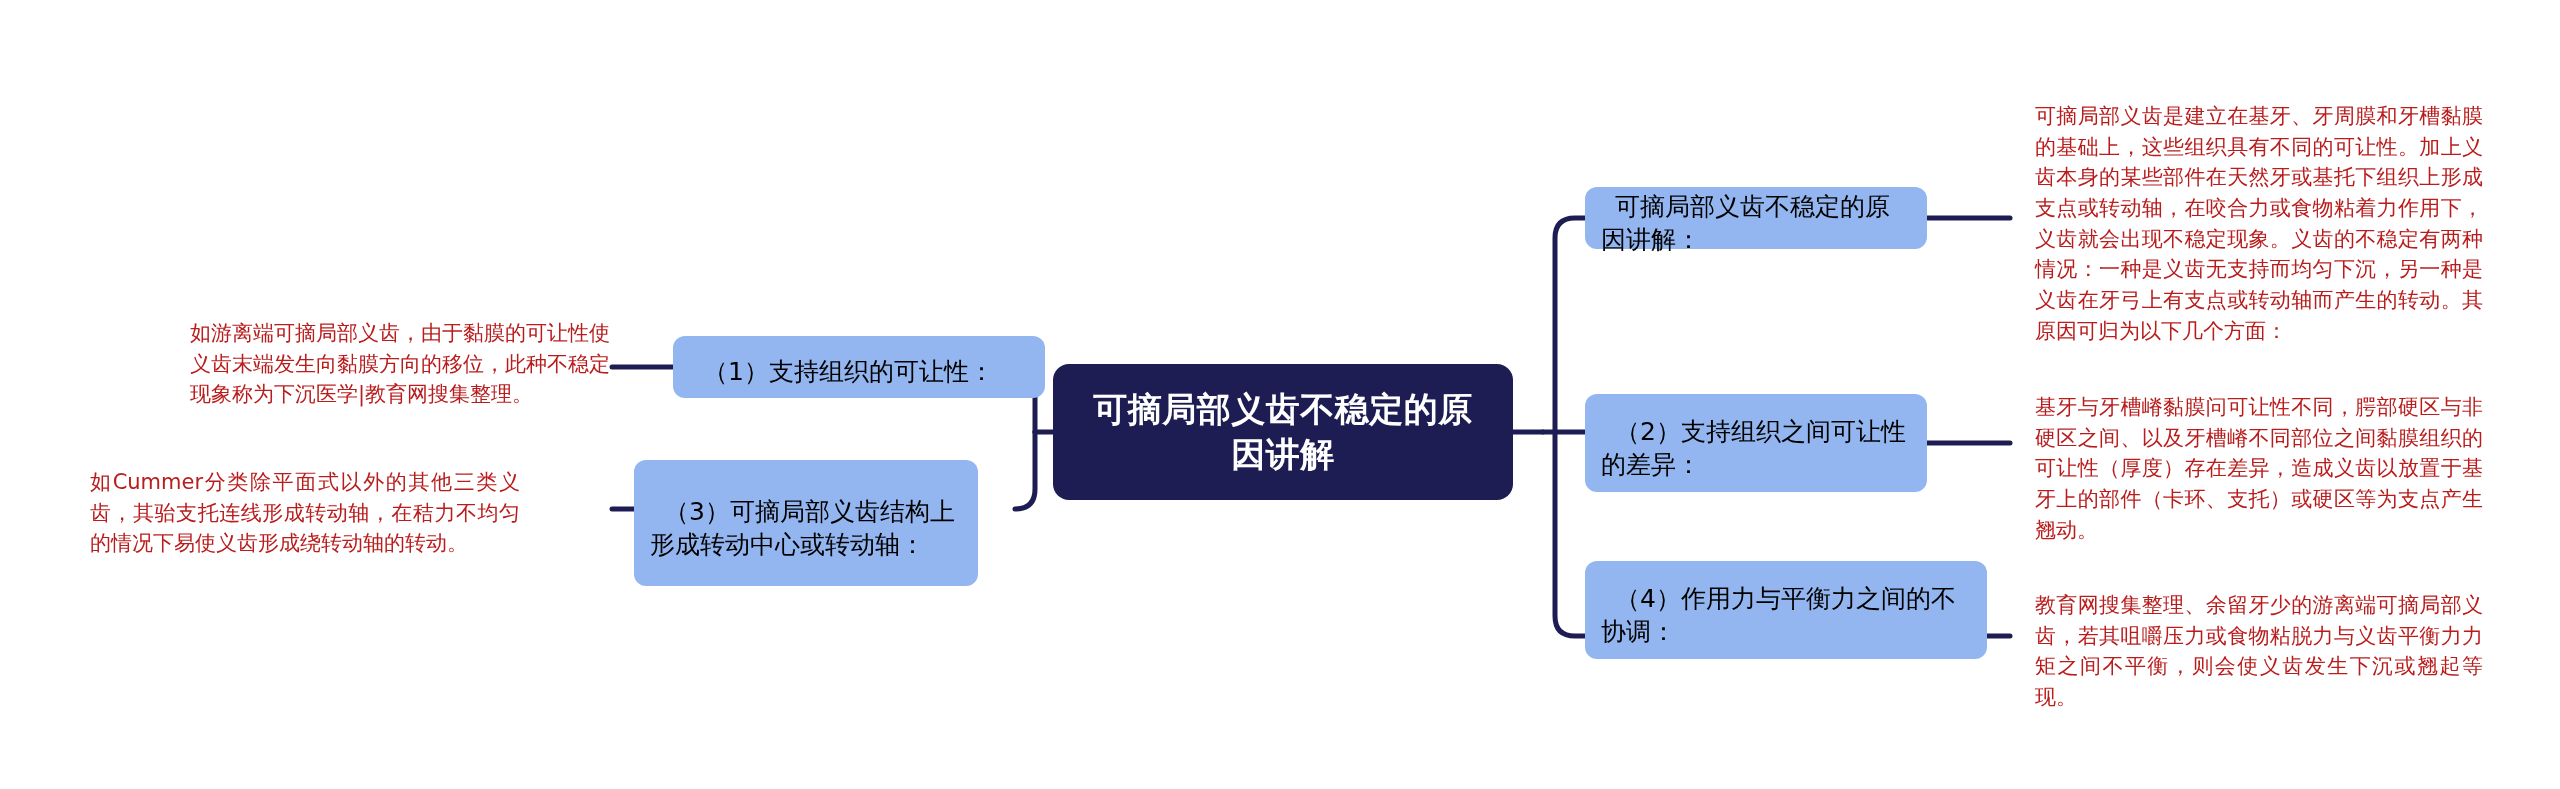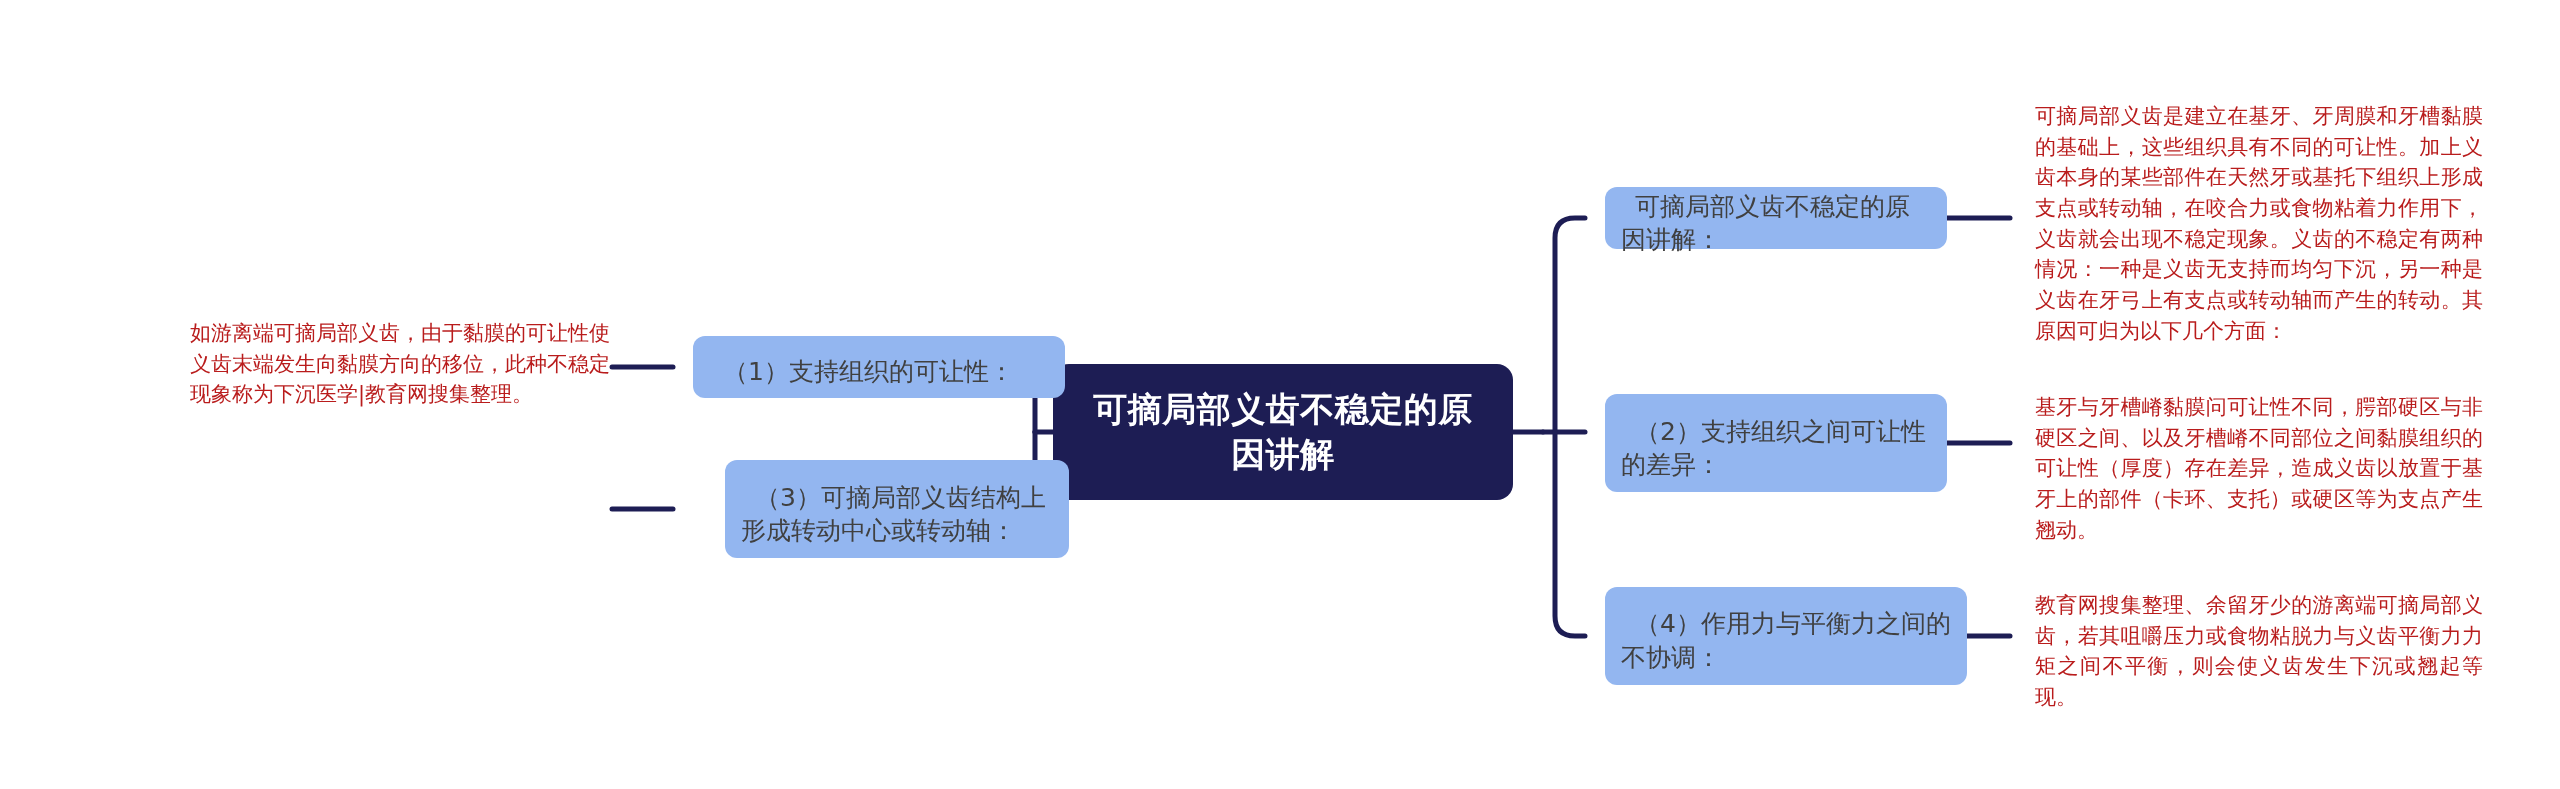--- a/index.html
+++ b/index.html
@@ -27,44 +27,44 @@
     font-size:34px;line-height:1.32;
     padding:6px 26px;
     letter-spacing:0.5px;
     font-weight:bold;
   }
 
   
   .branch-node{
     background:#93b6f0;
     border-radius:12px;
-    color:#404040;
+    color:#000000;
     font-size:25px;
     line-height:1.34;
     padding:21px 16px 11px 16px;
-    display:flex;align-items:center;margin-left:20px;
+    display:flex;align-items:center;
   }
   .branch-node .txt{display:block;width:100%;text-indent:14px;}
 
   
   .leaf-text{
     position:absolute;
     color:#b91c1c;
     font-size:21px;
     line-height:1.46;
     text-align:justify;
     box-sizing:border-box;
   }
 
   
   #branch-r1{left:1585px;top:187px;width:342px;height:62px;}
   #branch-r2{left:1585px;top:394px;width:342px;height:98px;}
-  #branch-r3{left:1585px;top:587px;width:362px;height:98px;align-items:flex-end;}
+  #branch-r3{left:1585px;top:561px;width:402px;height:98px;}
   #branch-left-1{left:673px;top:336px;width:372px;height:62px;}
-  #branch-left-2{left:705px;top:460px;width:344px;height:98px;}
+  #branch-left-2{left:634px;top:460px;width:344px;height:126px;}
 
   #leaf-left-1{left:190px;top:318px;width:420px;}
   #leaf-left-2{left:90px;top:467px;width:430px;}
   #leaf-right-1{left:2035px;top:101px;width:448px;}
   #leaf-right-2{left:2035px;top:392px;width:448px;}
   #leaf-right-3{left:2035px;top:590px;width:448px;}
 </style>
 </head>
 <body>
 
@@ -112,20 +112,21 @@
   <div class="node branch-node" id="branch-left-1">
     <span class="txt">（1）支持组织的可让性：</span>
   </div>
 
   <div class="node branch-node" id="branch-left-2">
     <span class="txt">（3）可摘局部义齿结构上形成转动中心或转动轴：</span>
   </div>
 
   <div class="leaf-text" id="leaf-left-1">如游离端可摘局部义齿，由于黏膜的可让性使义齿末端发生向黏膜方向的移位，此种不稳定现象称为下沉医学|教育网搜集整理。</div>
 
+  <div class="leaf-text" id="leaf-left-2">如Cummer分类除平面式以外的其他三类义齿，其骀支托连线形成转动轴，在秸力不均匀的情况下易使义齿形成绕转动轴的转动。</div>
 
   <div class="leaf-text" id="leaf-right-1">可摘局部义齿是建立在基牙、牙周膜和牙槽黏膜的基础上，这些组织具有不同的可让性。加上义齿本身的某些部件在天然牙或基托下组织上形成支点或转动轴，在咬合力或食物粘着力作用下，义齿就会出现不稳定现象。义齿的不稳定有两种情况：一种是义齿无支持而均匀下沉，另一种是义齿在牙弓上有支点或转动轴而产生的转动。其原因可归为以下几个方面：</div>
 
   <div class="leaf-text" id="leaf-right-2">基牙与牙槽嵴黏膜问可让性不同，腭部硬区与非硬区之间、以及牙槽嵴不同部位之间黏膜组织的可让性（厚度）存在差异，造成义齿以放置于基牙上的部件（卡环、支托）或硬区等为支点产生翘动。</div>
 
   <div class="leaf-text" id="leaf-right-3">教育网搜集整理、余留牙少的游离端可摘局部义齿，若其咀嚼压力或食物粘脱力与义齿平衡力力矩之间不平衡，则会使义齿发生下沉或翘起等现。</div>
 
 </div>
 
 </body></html>

